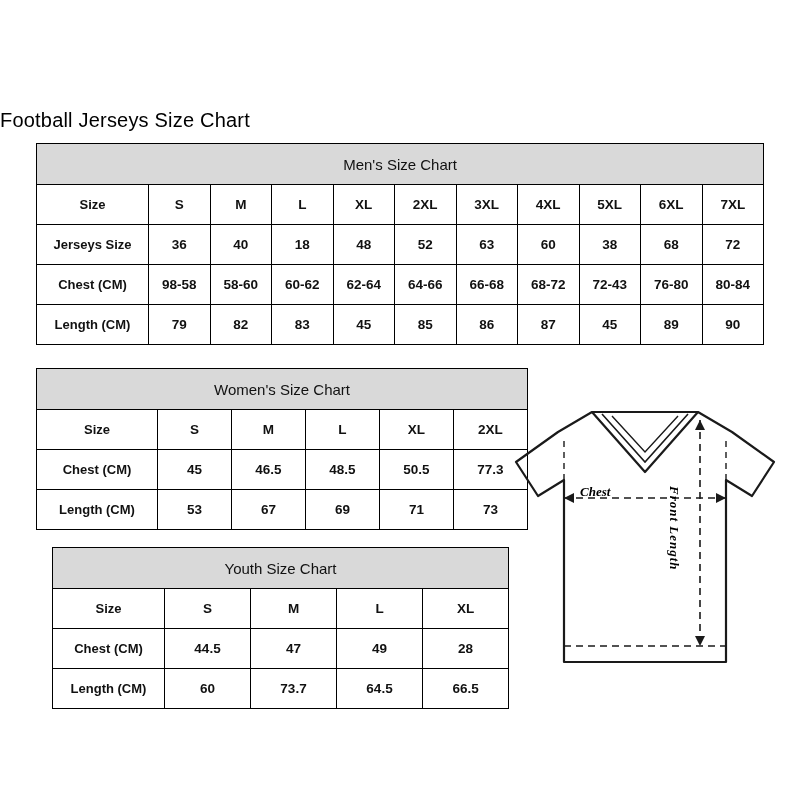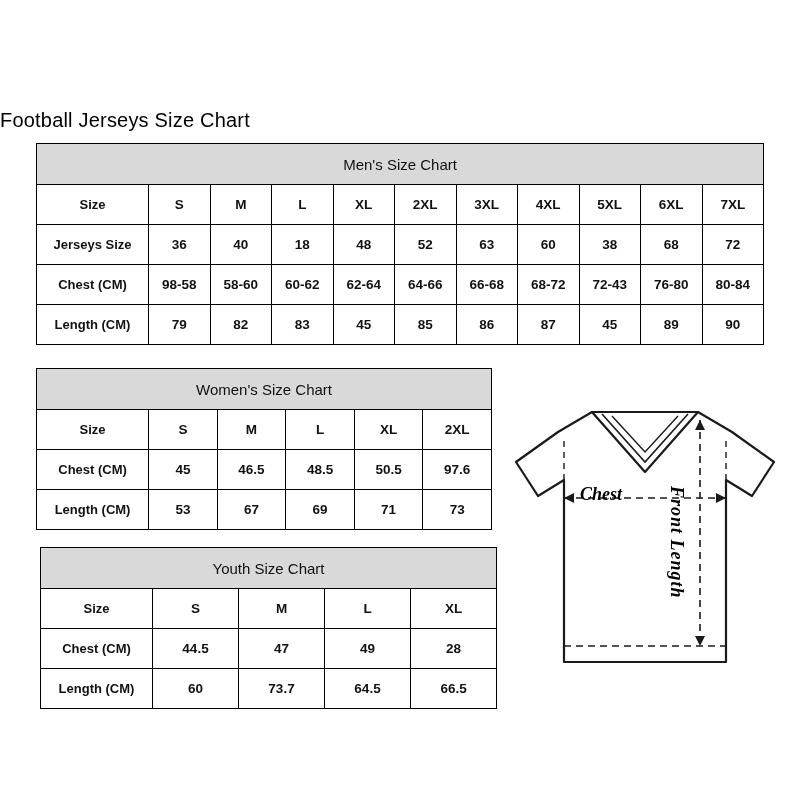--- a/index.html
+++ b/index.html
@@ -65,48 +65,48 @@
     top: 143px;
     width: 728px;
   }
   #mens-table col.lbl { width: 112px; }
   #mens-table col.val { width: 61.5px; }
 
   
   #womens-table {
     left: 36px;
     top: 368px;
-    width: 456px;
+    width: 492px;
   }
   #womens-table col.lbl { width: 112px; }
   #womens-table col.val { width: 68.5px; }
 
   
   #youth-table {
-    left: 40px;
+    left: 52px;
     top: 547px;
     width: 456px;
   }
   #youth-table col.lbl { width: 112px; }
   #youth-table col.val { width: 86px; }
 
   
   #shirt-diagram {
     position: absolute;
     left: 500px;
     top: 398px;
     width: 290px;
     height: 290px;
   }
   .diagram-label {
     position: absolute;
     font-family: "Liberation Serif", serif;
     font-style: italic;
     font-weight: bold;
-    font-size: 18px;
+    font-size: 13px;
     color: #000000;
   }
   #chest-label {
     left: 80px;
     top: 86px;
   }
   #frontlength-label {
     left: 166px;
     top: 88px;
     writing-mode: vertical-rl;
@@ -213,21 +213,21 @@
         <td>L</td>
         <td>XL</td>
         <td>2XL</td>
       </tr>
       <tr>
         <td class="rowlabel">Chest (CM)</td>
         <td>45</td>
         <td>46.5</td>
         <td>48.5</td>
         <td>50.5</td>
-        <td>97.6</td>
+        <td>77.3</td>
       </tr>
       <tr>
         <td class="rowlabel">Length (CM)</td>
         <td>53</td>
         <td>67</td>
         <td>69</td>
         <td>71</td>
         <td>73</td>
       </tr>
     </tbody>

